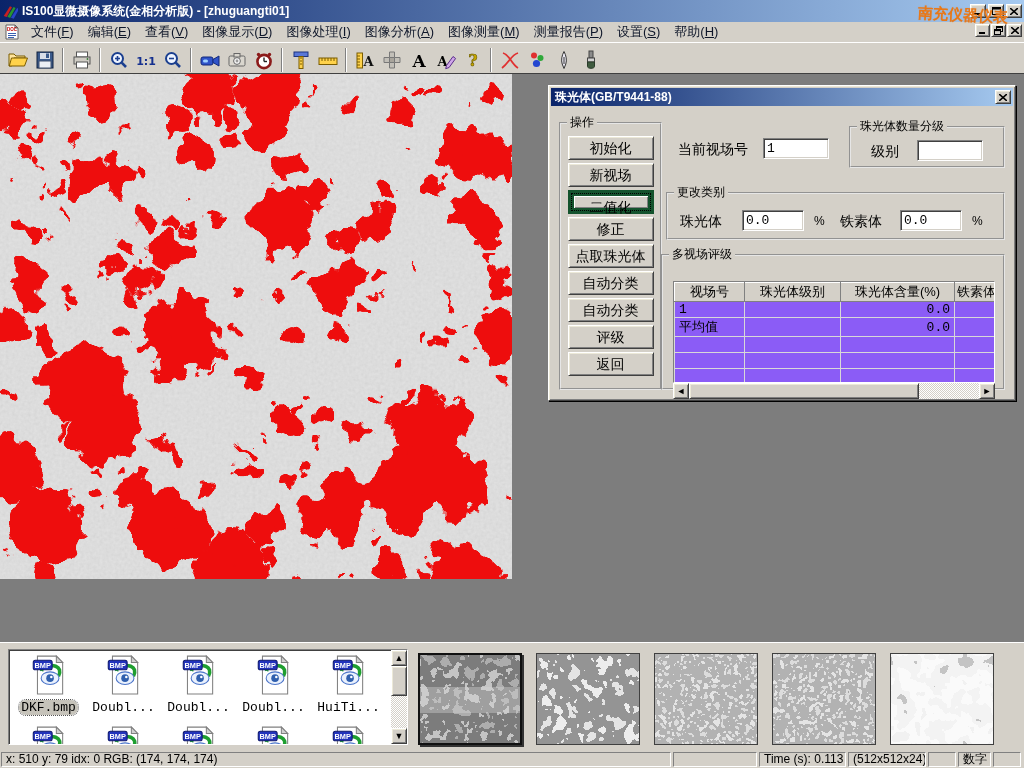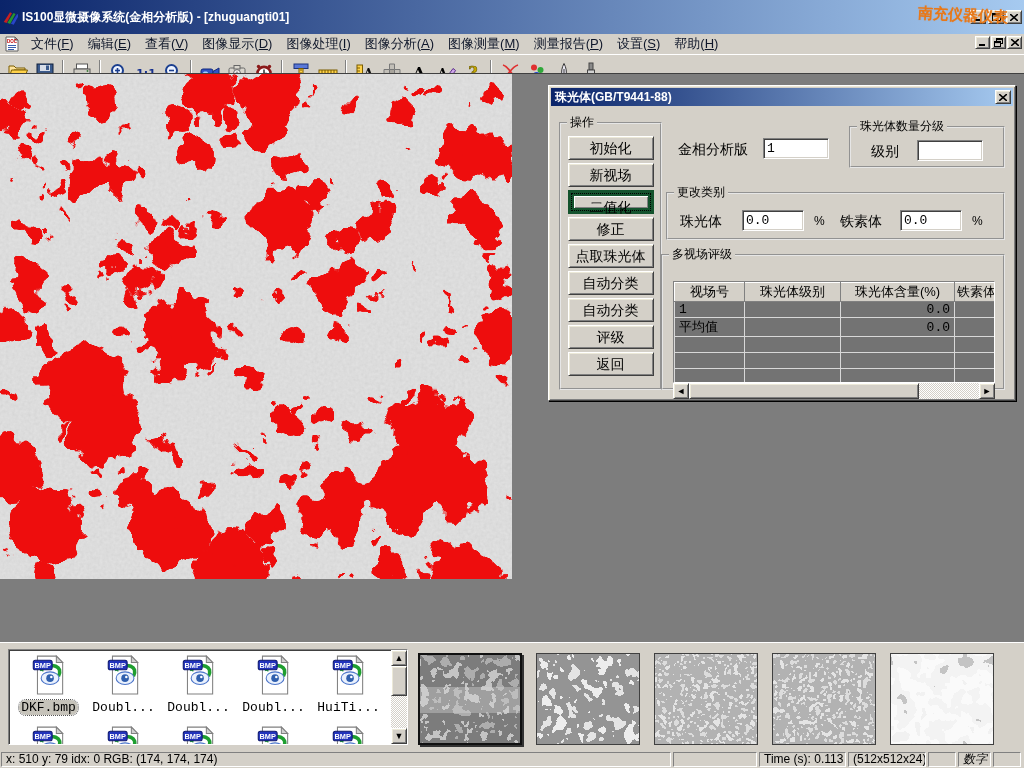--- a/index.html
+++ b/index.html
@@ -2,21 +2,21 @@
 <html><head>
 <meta charset="utf-8">
 <style>
   * { margin:0; padding:0; box-sizing:border-box; }
   html,body { width:1024px; height:768px; overflow:hidden; }
   body { font-family:"Liberation Sans", sans-serif; font-size:12px; background:#d4d0c8; position:relative; }
 
   
   .raised { border:1px solid; border-color:#ffffff #404040 #404040 #ffffff; box-shadow: inset 1px 1px 0 #ece9d8, inset -1px -1px 0 #808080; }
 
-  .titlebar { height:34px; background:linear-gradient(90deg,#0a246a,#a6caf0); display:flex; align-items:center; padding:11px 2px; color:#fff; }
+  .titlebar { height:22px; background:linear-gradient(90deg,#0a246a,#a6caf0); display:flex; align-items:center; padding:11px 2px; color:#fff; }
   .titlebar .title { font-weight:bold; font-size:12px; margin-left:4px; flex:1; white-space:nowrap; }
   .winbtn { width:16px; height:14px; background:#d4d0c8; margin-left:2px; display:flex; align-items:center; justify-content:center; }
   .winbtn svg { display:block; }
 
   .menubar { height:20px; display:flex; align-items:center; padding:0 2px; background:#d4d0c8; position:relative; }
   .menu-item { padding:2px 7px; white-space:nowrap; font-size:13px; color:#0f172a; }
   .menu-item u { text-decoration:underline; }
   .mdi-btns { position:absolute; right:2px; top:2px; display:flex; }
   .mdi-btn { width:15px; height:13px; background:#d4d0c8; margin-left:1px; display:flex; align-items:center; justify-content:center; }
 
@@ -35,21 +35,21 @@
   .dialog { position:absolute; left:548px; top:11px; width:468px; height:316px; background:#d4d0c8; border:1px solid; border-color:#ffffff #404040 #404040 #ffffff; box-shadow: inset 1px 1px 0 #ece9d8, inset -1px -1px 0 #808080, 1px 1px 0 #000; z-index:20; }
   .dialog-title { height:18px; margin:2px; background:linear-gradient(90deg,#0a246a,#a6caf0); color:#fff; display:flex; align-items:center; padding:0 2px 0 4px; }
   .dialog-title .t { flex:1; font-weight:bold; font-size:12px; }
   fieldset { border:2px groove #e6e6e6; position:absolute; }
   legend { font-size:12px; padding:0 3px; margin-left:6px; }
   .btn { background:#d4d0c8; border:1px solid; border-color:#ffffff #404040 #404040 #ffffff; box-shadow: inset 1px 1px 0 #ece9d8, inset -1px -1px 0 #808080; font-size:14px; font-family:"Liberation Sans",sans-serif; display:block; width:86px; height:24px; margin:3px auto 0; text-align:center; line-height:22px; }
   .btn.focused { border:6px solid #14532d; outline:1px dotted #000; outline-offset:-4px; box-shadow: inset 1px 1px 0 #ffffff, inset -1px -1px 0 #808080, inset 0 0 0 1px #d4d0c8; }
   .tin { background:#fff; border:1px solid; border-color:#808080 #ffffff #ffffff #808080; box-shadow: inset 1px 1px 0 #404040, inset -1px -1px 0 #d4d0c8; font-family:"Liberation Mono", monospace; font-size:13px; padding:2px 3px; }
   .dlabel { position:absolute; font-size:14px; white-space:nowrap; }
 
-  .mtable { position:absolute; left:10px; top:18px; width:322px; height:102px; background:#737373; border:1px solid; border-color:#808080 #ffffff #ffffff #808080; overflow:hidden; }
+  .mtable { position:absolute; left:10px; top:18px; width:322px; height:102px; background:#8b5cf6; border:1px solid; border-color:#808080 #ffffff #ffffff #808080; overflow:hidden; }
   .mtable table { border-collapse:collapse; table-layout:fixed; width:360px; }
   .mtable th { background:#d4d0c8; border:1px solid; border-color:#ffffff #808080 #808080 #ffffff; font-weight:normal; font-size:13px; height:19px; padding:0 2px; white-space:nowrap; overflow:hidden; }
   .mtable td { border:1px solid #d8d8d8; font-size:13px; height:16px; padding:0 4px; white-space:nowrap; overflow:hidden; font-family:"Liberation Mono",monospace; }
   .mtable td.num { text-align:right; }
   .hscroll { position:absolute; left:10px; top:120px; width:322px; height:16px; background:#d4d0c8; display:flex; }
   .sb-btn { width:16px; height:16px; font-size:9px; line-height:14px; text-align:center; color:#000; background:#d4d0c8; }
   .sb-thumb { height:16px; background:#d4d0c8; }
   .sb-track { flex:1; background:repeating-conic-gradient(#fff 0 25%, #d4d0c8 0 50%) 0 0/2px 2px; }
 
   
@@ -580,21 +580,21 @@
           <span class="btn focused">二值化</span>
           <span class="btn">修正</span>
           <span class="btn">点取珠光体</span>
           <span class="btn">自动分类</span>
           <span class="btn">自动分类</span>
           <span class="btn">评级</span>
           <span class="btn">返回</span>
         </div>
     </fieldset>
 
-    <span class="dlabel" style="left:129px; top:55px;">金相分析版</span>
+    <span class="dlabel" style="left:129px; top:55px;">当前视场号</span>
     <input class="tin" style="position: absolute; left: 214px; top: 52px; width: 66px; height: 21px;" value="1">
 
     <fieldset style="left:300px; top:32px; width:156px; height:50px;">
       <legend>珠光体数量分级</legend>
       <span class="dlabel" style="left:20px; top:8px;">级别</span>
       <input class="tin" style="position: absolute; left: 66px; top: 5px; width: 66px; height: 21px;" value="">
     </fieldset>
 
     <fieldset style="left:117px; top:98px; width:339px; height:56px;">
       <legend>更改类别</legend>
@@ -882,15 +882,15 @@
   </svg></div>
     </div>
 </div>
 
 <div class="statusbar" id="statusbar">
     <span class="status-panel" style="width: 670px;">x: 510 y: 79 idx: 0 RGB: (174, 174, 174)</span>
     <span class="status-panel" style="width: 84px;"></span>
     <span class="status-panel" style="width: 87px;">Time (s): 0.113</span>
     <span class="status-panel" style="width: 78px;">(512x512x24)</span>
     <span class="status-panel" style="width: 28px;"></span>
-    <span class="status-panel" style="width: 33px; text-align: center; font-style: italic;">数字</span>
+    <span class="status-panel" style="width: 33px; text-align: center;">数字</span>
     <span class="status-panel" style="width: 28px;"></span>
   </div>
 
 </body></html>

